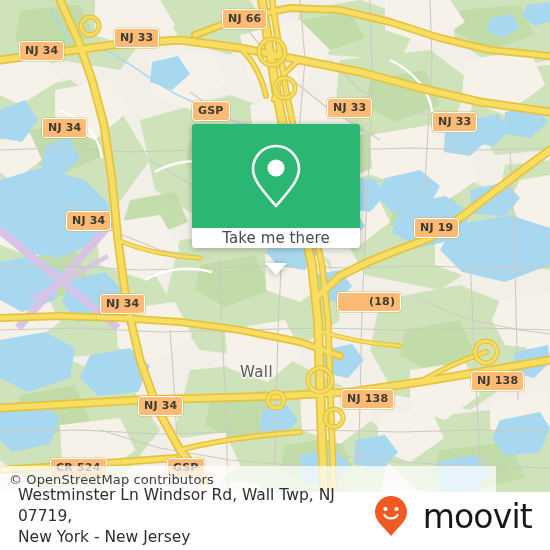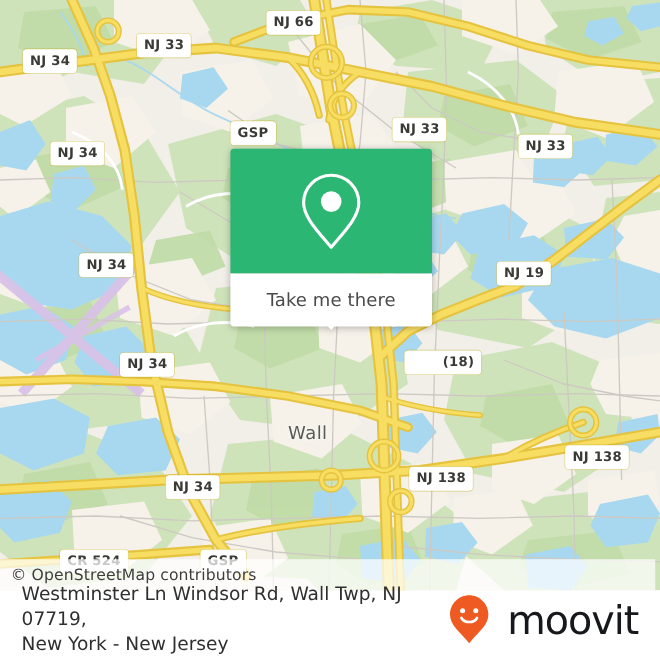--- a/index.html
+++ b/index.html
@@ -33,21 +33,21 @@
     left: 0; top: 0;
     width: 550px;
     height: 492px;
     display: block;
   }
 
   
   .shield {
     position: absolute;
     box-sizing: border-box;
-    background: #ffffff;
+    background: #fdba74;
     border: 1.6px solid #ffffff;
     border-radius: 3px;
     color: #3b3b36;
     font-family: "DejaVu Sans", sans-serif;
     font-weight: 700;
     font-size: 11px;
     line-height: 1;
     letter-spacing: 0.2px;
     padding: 3px 5px 4px 5px;
     white-space: nowrap;
@@ -62,41 +62,42 @@
     font-family: "DejaVu Sans", sans-serif;
     font-size: 15px;
     font-weight: 400;
     letter-spacing: .4px;
     white-space: nowrap;
     text-shadow:
       1.6px 0 #f6f4ef, -1.6px 0 #f6f4ef,
       0 1.6px #f6f4ef, 0 -1.6px #f6f4ef,
       1.2px 1.2px #f6f4ef, -1.2px 1.2px #f6f4ef,
       1.2px -1.2px #f6f4ef, -1.2px -1.2px #f6f4ef;
+    margin-top: 11px;
   }
 
   
   #popup {
     position: absolute;
     left: 192px;
     top: 124px;
     width: 168px;
     filter: drop-shadow(0 1px 3px rgba(0,0,0,.28));
   }
   #popup-head {
     height: 104px;
     background: #2bb673;
     border-radius: 3px 3px 0 0;
     display: flex;
     align-items: center;
     justify-content: center;
   }
   #popup-pin { display: block; }
   #popup-foot {
-    height: 44px;
+    height: 20px;
     background: #ffffff;
     border-radius: 0 0 3px 3px;
     display: flex;
     align-items: center;
     justify-content: center;
   }
   #popup-foot-label {
     color: #4a4a4a;
     font-family: "DejaVu Sans", sans-serif;
     font-size: 15px;
@@ -112,21 +113,21 @@
     border-right: 11px solid transparent;
     border-top: 12px solid #ffffff;
   }
 
   
   #attribution {
     position: absolute;
     left: 0;
     top: 466px;
     height: 26px;
-    width: 546px;
+    width: 496px;
     background: rgba(255,255,255,0.72);
     display: flex;
     align-items: center;
   }
   #attribution-text {
     color: #3d3d3d;
     font-family: "DejaVu Sans", sans-serif;
     font-size: 13px;
     padding-left: 9px;
     letter-spacing: .1px;

